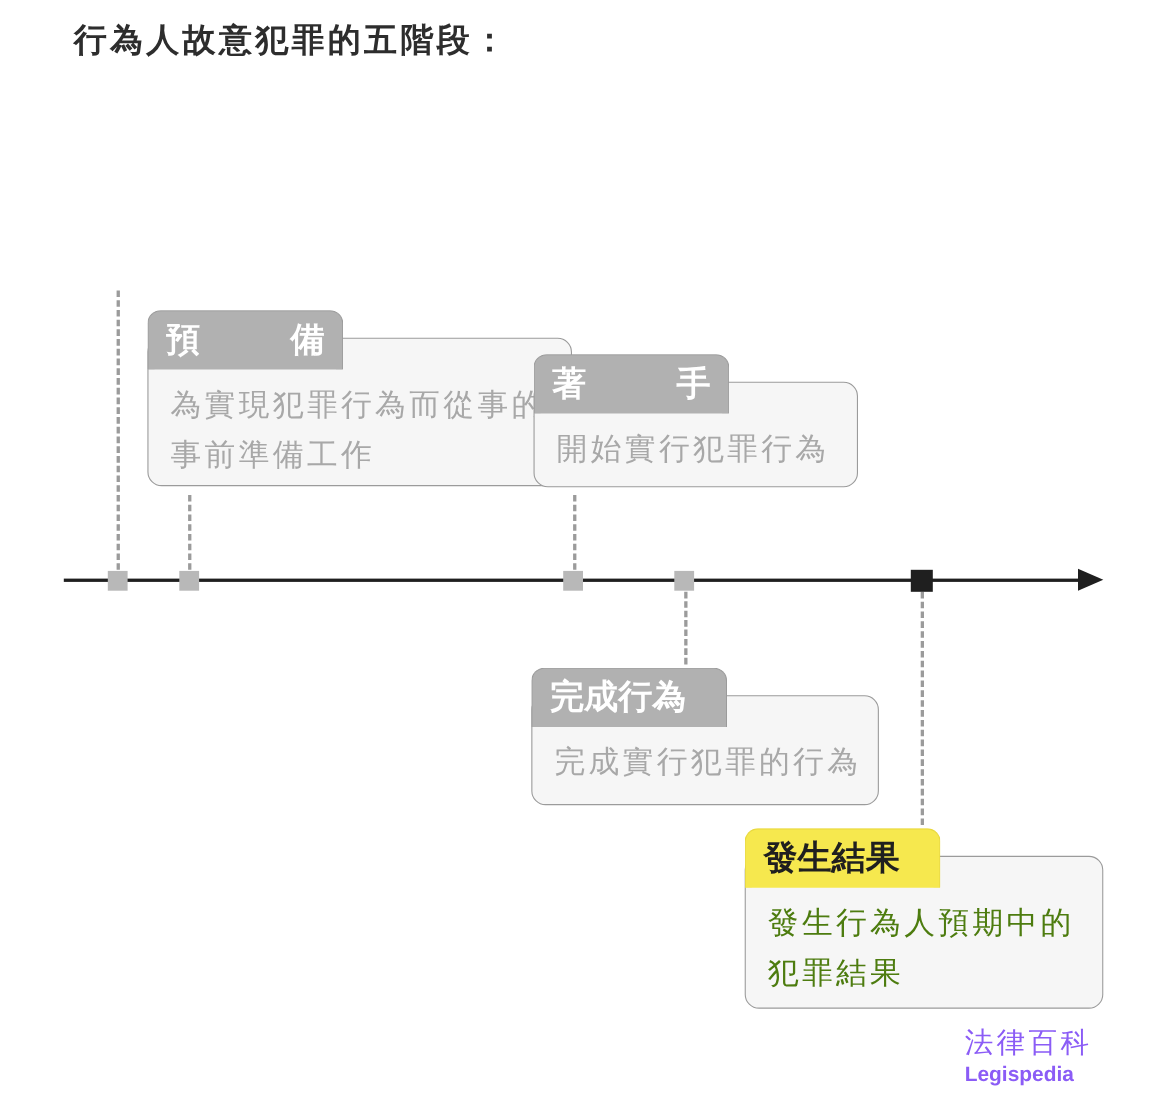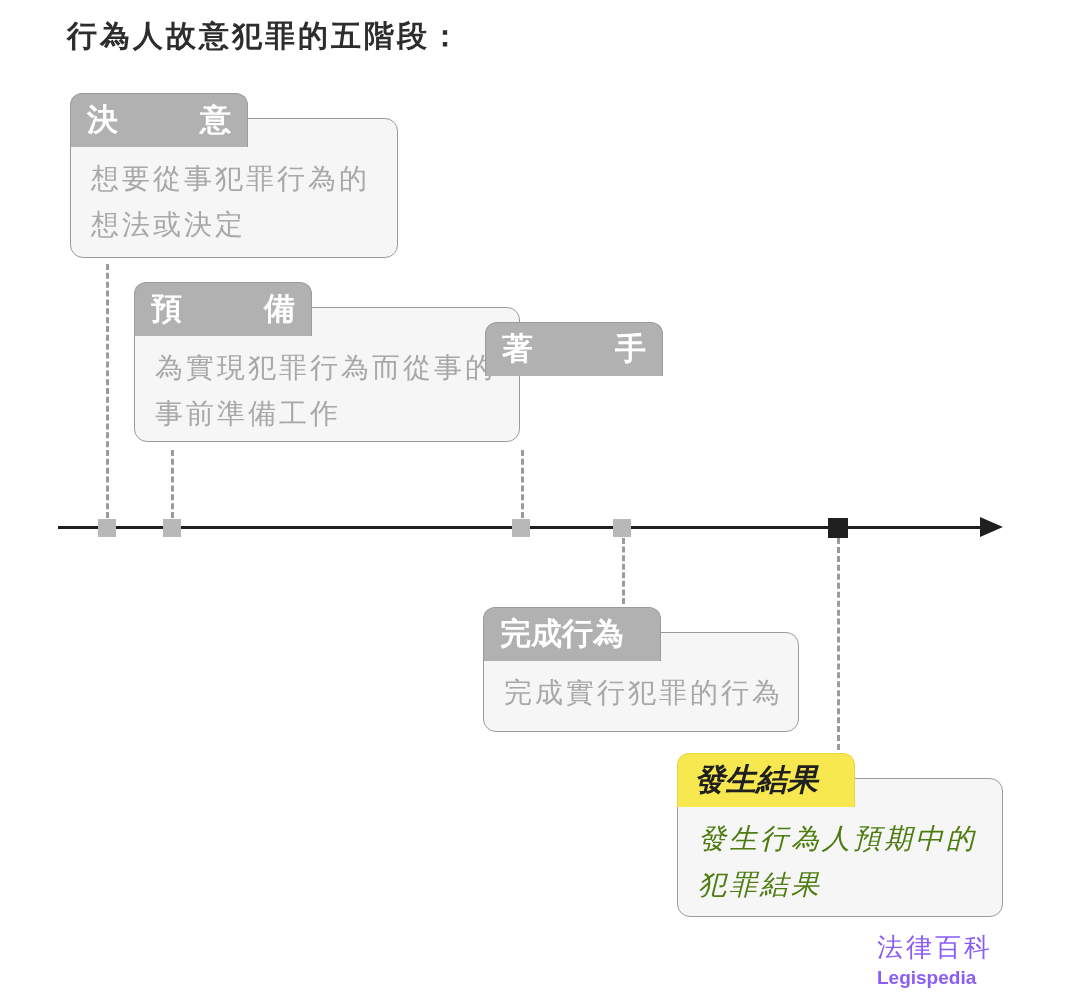--- a/index.html
+++ b/index.html
@@ -129,40 +129,37 @@
   <div class="connector" style="left:837px; top:538px; height:212px;"></div>
 
   <div class="tl-line"></div>
   <div class="tl-arrow"></div>
   <div class="tl-marker" style="left:98px;"></div>
   <div class="tl-marker" style="left:163px;"></div>
   <div class="tl-marker" style="left:512px;"></div>
   <div class="tl-marker" style="left:613px;"></div>
   <div class="tl-marker dark" style="left:828px;"></div>
 
-  <div class="stage-card" style="left:70px; top:93px; width:328px;">
-    <div class="stage-tab spread">決意</div>
-    <div class="stage-body" style="height:140px;">想要從事犯罪行為的想法或決定</div>
-  </div>
 
   <div class="stage-card" style="left:134px; top:282px; width:386px;">
     <div class="stage-tab spread">預備</div>
     <div class="stage-body" style="height:135px;">為實現犯罪行為而從事的事前準備工作</div>
   </div>
 
   <div class="stage-card" style="left:485px; top:322px; width:295px;">
     <div class="stage-tab spread">著手</div>
+    <div class="stage-body" style="height:96px;">開始實行犯罪行為</div>
   </div>
 
   <div class="stage-card" style="left:483px; top:607px; width:316px;">
     <div class="stage-tab">完成行為</div>
     <div class="stage-body" style="height:100px;">完成實行犯罪的行為</div>
   </div>
 
-  <div class="stage-card" style="left:677px; top:753px; width:326px;font-style:italic;">
+  <div class="stage-card" style="left:677px; top:753px; width:326px;">
     <div class="stage-tab highlight">發生結果</div>
     <div class="stage-body dark" style="height:139px;">發生行為人預期中的犯罪結果</div>
   </div>
 
   <div class="watermark">
     <div class="brand">法律百科</div>
     <div class="brand-en">Legispedia</div>
   </div>
 
 </div>

